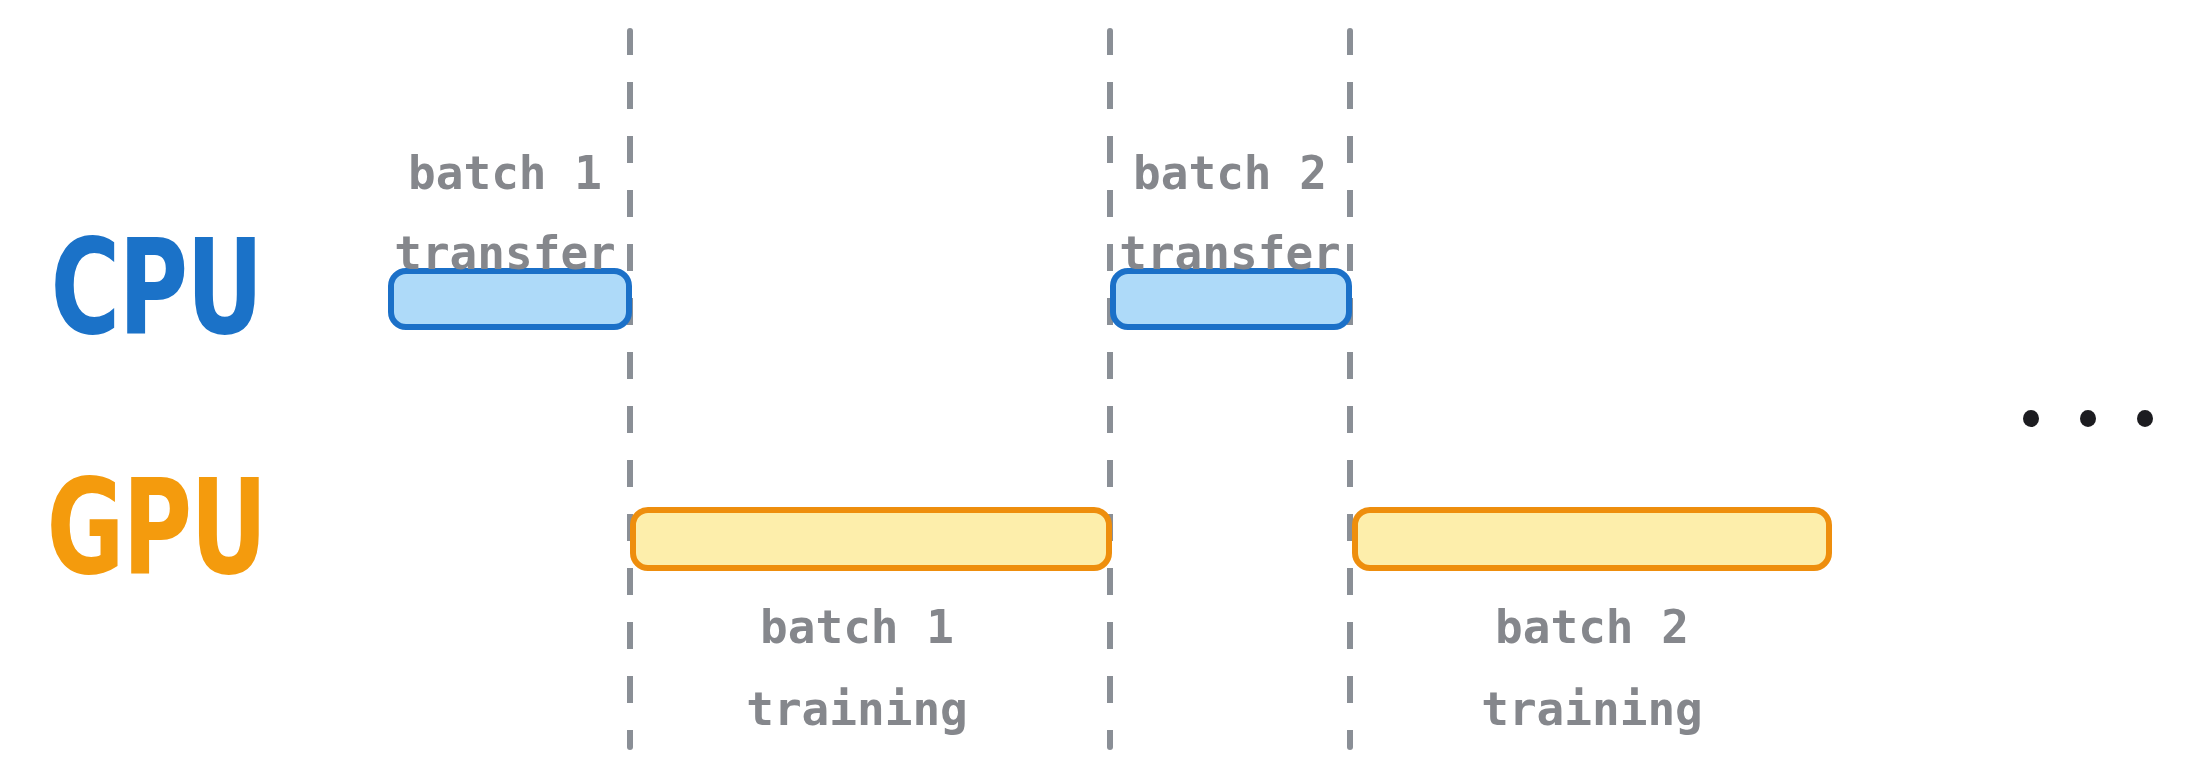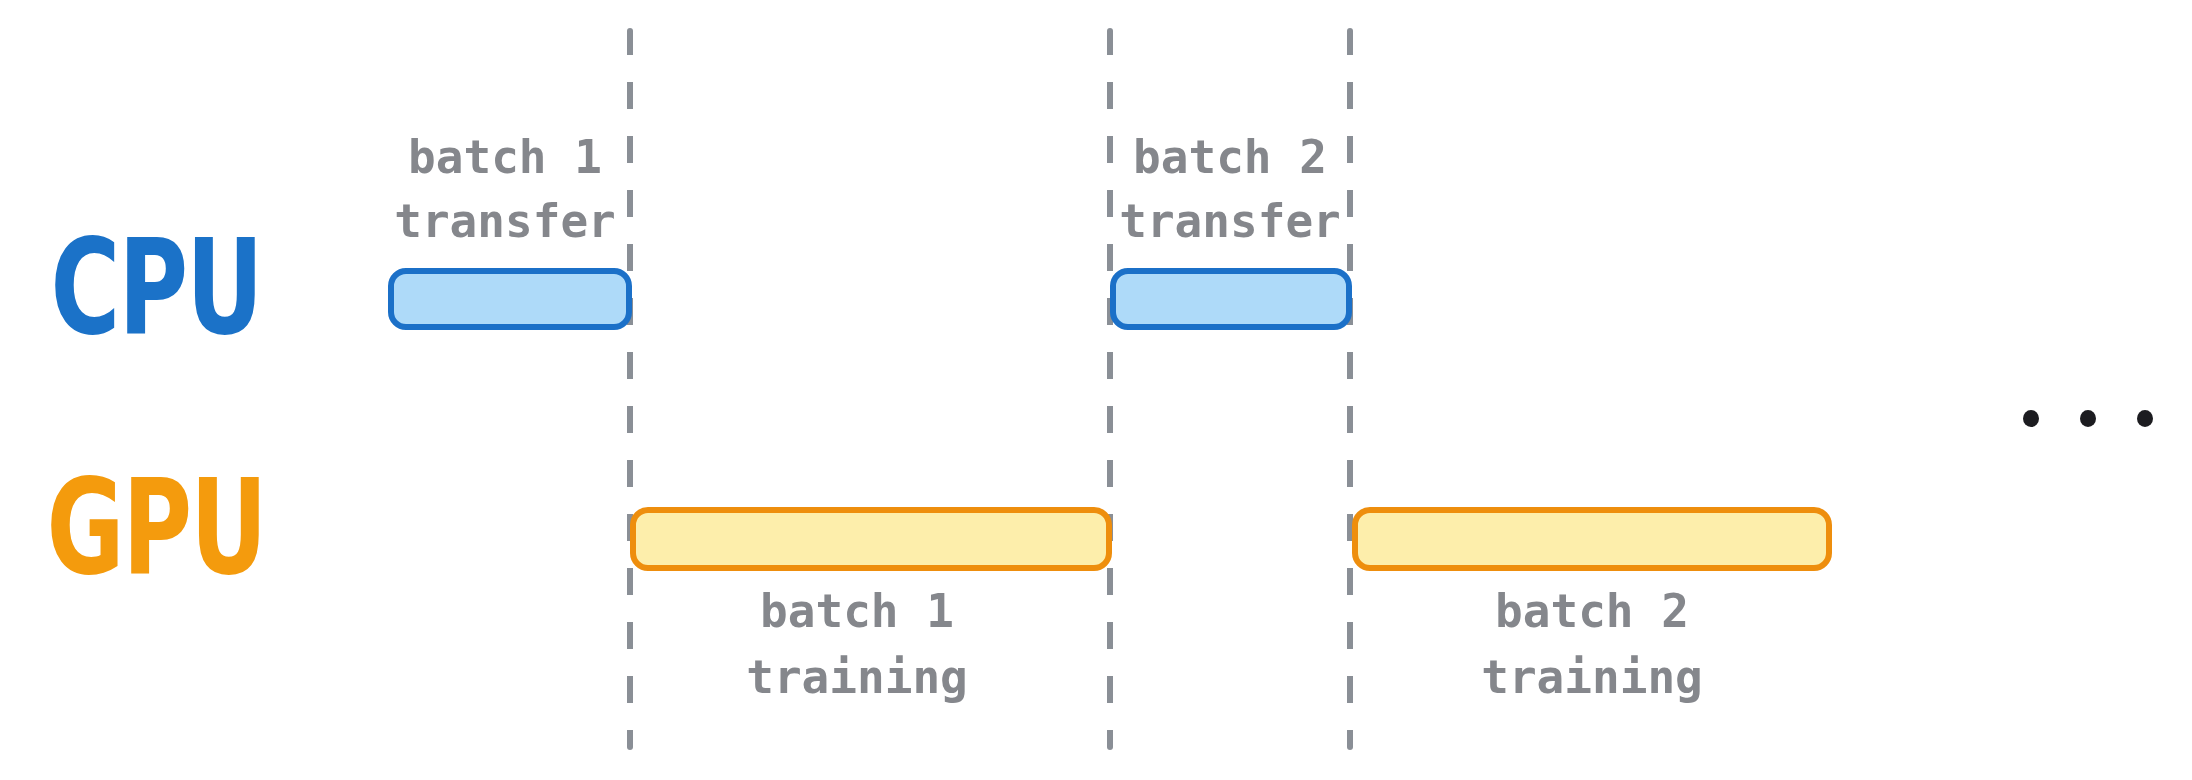--- a/index.html
+++ b/index.html
@@ -71,21 +71,21 @@
   
   .bar-label {
     position: absolute;
     text-align: center;
     font-family: "DejaVu Sans Mono", monospace;
     font-weight: 700;
     font-size: 46px;
     z-index: 3;
     white-space: nowrap;
   }
-  .bar-label .line { display: block; }
+  .bar-label .line { display: block; margin-top: 16px; }
   .bar-label.transfer { top: 125px; }
   .bar-label.transfer .line { line-height: 64px; height: 64px; }
   .bar-label.training { top: 578px; }
   .bar-label.training .line { line-height: 66px; height: 66px; }
   .bar-label.t1 { left: 355px;  width: 300px; }  
   .bar-label.t2 { left: 1080px; width: 300px; }  
   .bar-label.g1 { left: 657px;  width: 400px; }  
   .bar-label.g2 { left: 1392px; width: 400px; }  
 
   

